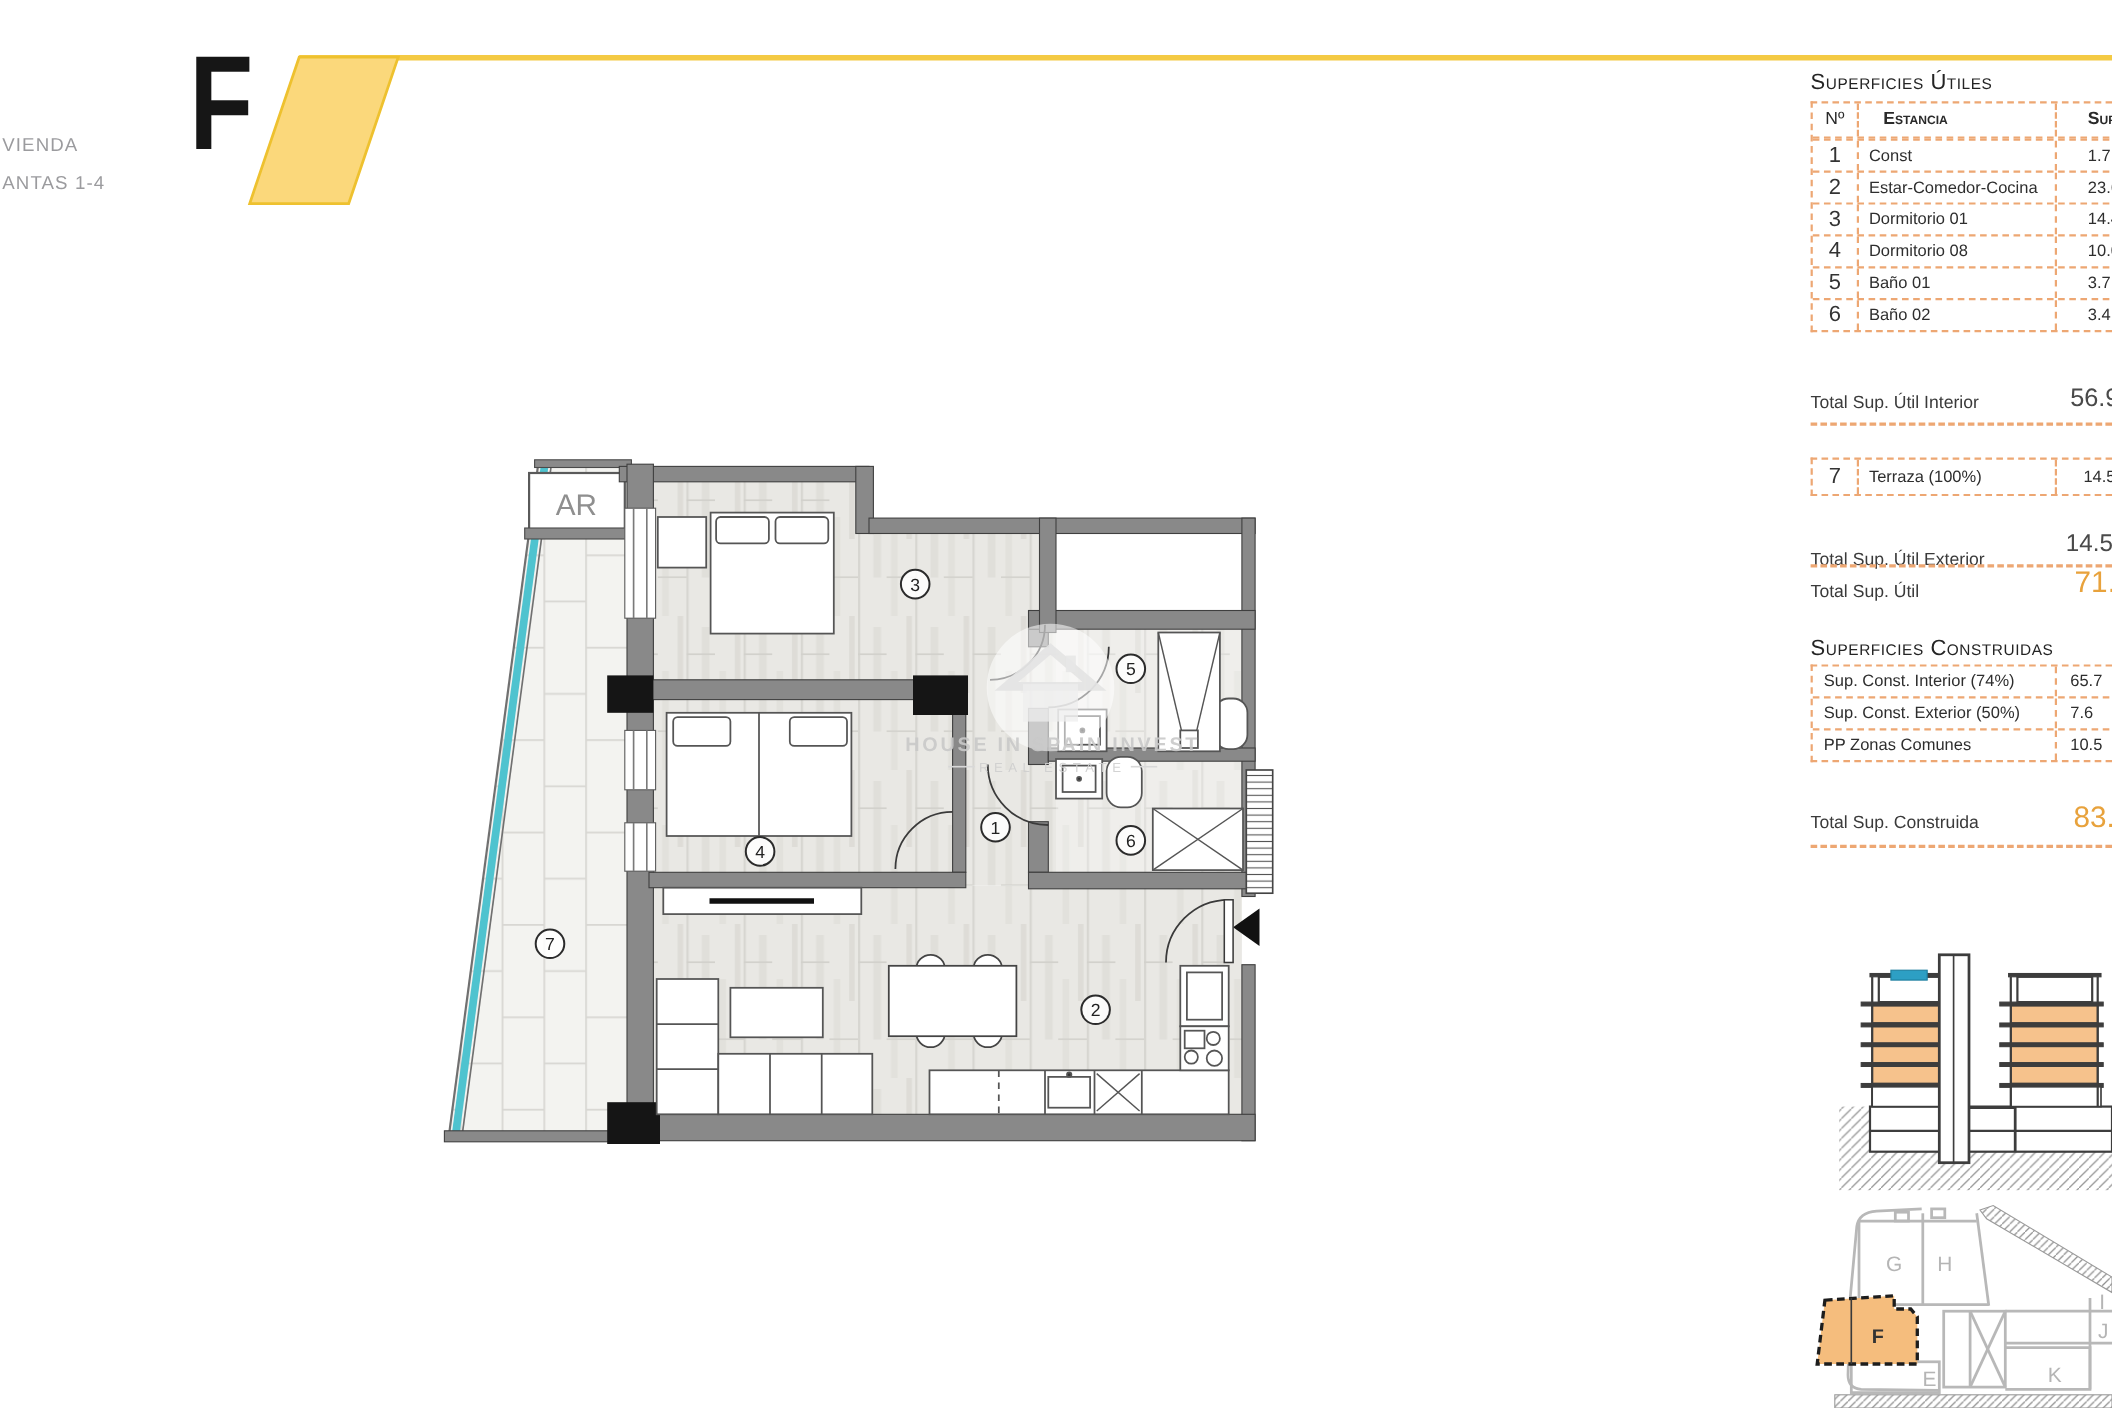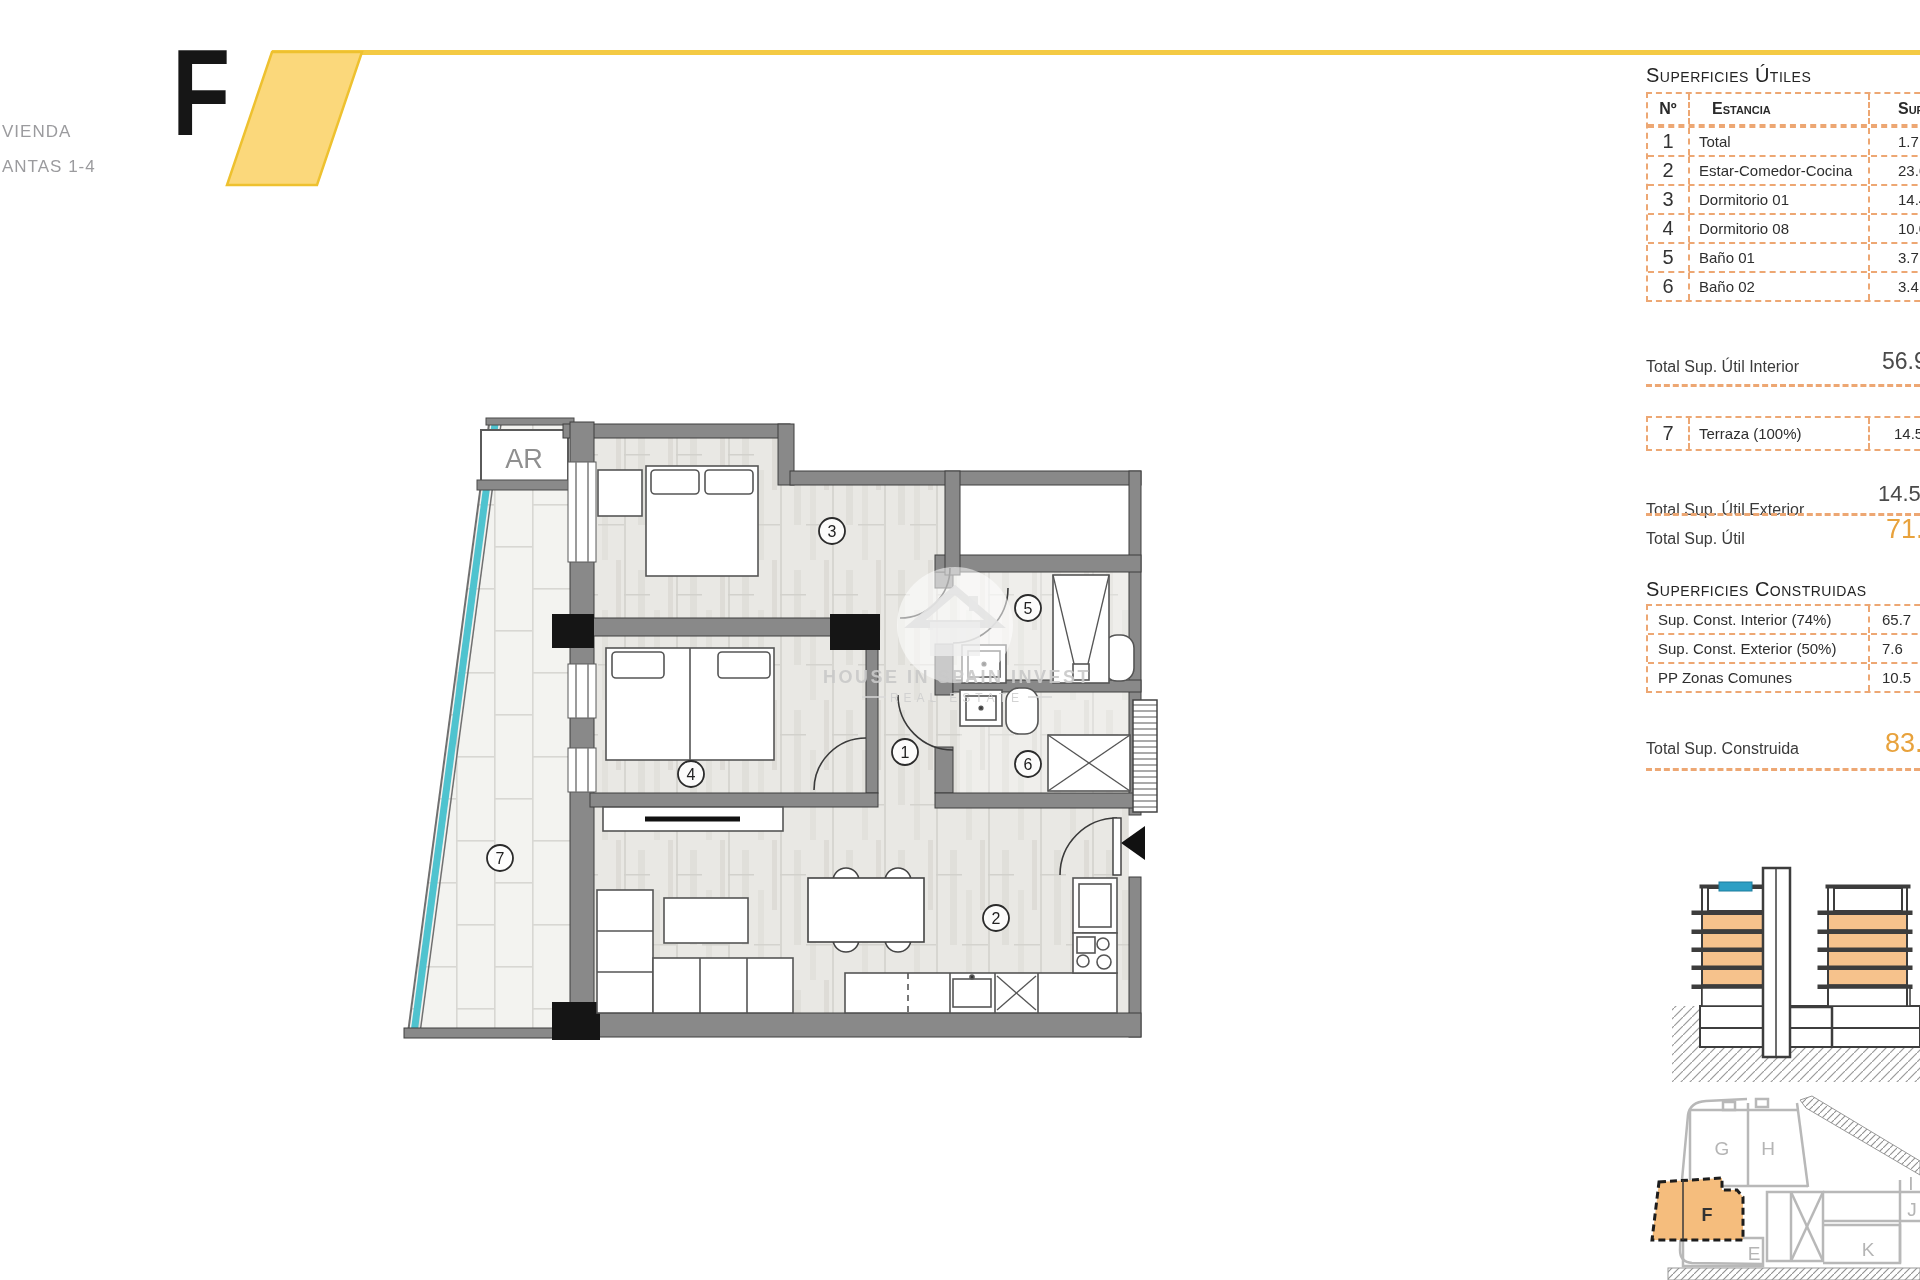--- a/index.html
+++ b/index.html
@@ -12,21 +12,21 @@
                transform:scaleX(.78);transform-origin:left top;}
   
   .panel-heading{font-variant:small-caps;font-weight:normal;font-size:20px;color:#242424;letter-spacing:.5px;}
   .su-table{border:2px dashed #eda773;background:#fff;}
   .su-row{display:grid;grid-template-columns:42px 178px 1fr;align-items:center;}
   .su-row + .su-row{border-top:2px dashed #eda773;}
   .su-head{height:30px;border-bottom:2px dashed #eda773;}
   .su-body-row{height:27px;}
   .c-n{font-size:20px;color:#333;text-align:center;border-right:2px dashed #eda773;height:100%;
        display:flex;align-items:center;justify-content:center;}
-  .c-nh{font-variant:small-caps;font-weight:bold;font-size:16px;color:#2a2a2a;text-align:center;
+  .c-nh{font-variant:small-caps;font-weight:normal;font-size:16px;color:#2a2a2a;text-align:center;
         border-right:2px dashed #eda773;height:100%;display:flex;align-items:center;justify-content:center;}
   .c-est{font-size:15px;color:#2e2e2e;padding-left:9px;white-space:nowrap;}
   .c-esth{font-variant:small-caps;font-weight:bold;font-size:16px;color:#2a2a2a;padding-left:22px;}
   .c-sup{font-size:15px;color:#2e2e2e;padding-left:28px;border-left:2px dashed #eda773;height:100%;
          display:flex;align-items:center;white-space:nowrap;}
   .c-suph{font-variant:small-caps;font-weight:bold;font-size:16px;color:#2a2a2a;padding-left:28px;
           border-left:2px dashed #eda773;height:100%;display:flex;align-items:center;}
   .tot-label{font-size:16px;color:#3a3a3a;white-space:nowrap;}
   .tot-value{font-size:23px;color:#4a4a4a;white-space:nowrap;}
   .tot-value.orange{color:#e8a23c;font-size:27px;}
@@ -368,21 +368,21 @@
 <div class="abs panel-heading" style="left:1646px;top:64px;">Superficies Útiles</div>
 
 <div class="abs su-table" style="left:1646px;top:92px;width:300px;">
   <div class="su-row su-head">
     <span class="c-nh">Nº</span>
     <span class="c-esth">Estancia</span>
     <span class="c-suph">Sup.</span>
   </div>
   <div class="su-row su-body-row">
     <span class="c-n">1</span>
-    <span class="c-est">Total</span>
+    <span class="c-est">Const</span>
     <span class="c-sup">1.7</span>
   </div>
   <div class="su-row su-body-row">
     <span class="c-n">2</span>
     <span class="c-est">Estar-Comedor-Cocina</span>
     <span class="c-sup">23.6</span>
   </div>
   <div class="su-row su-body-row">
     <span class="c-n">3</span>
     <span class="c-est">Dormitorio 01</span>

